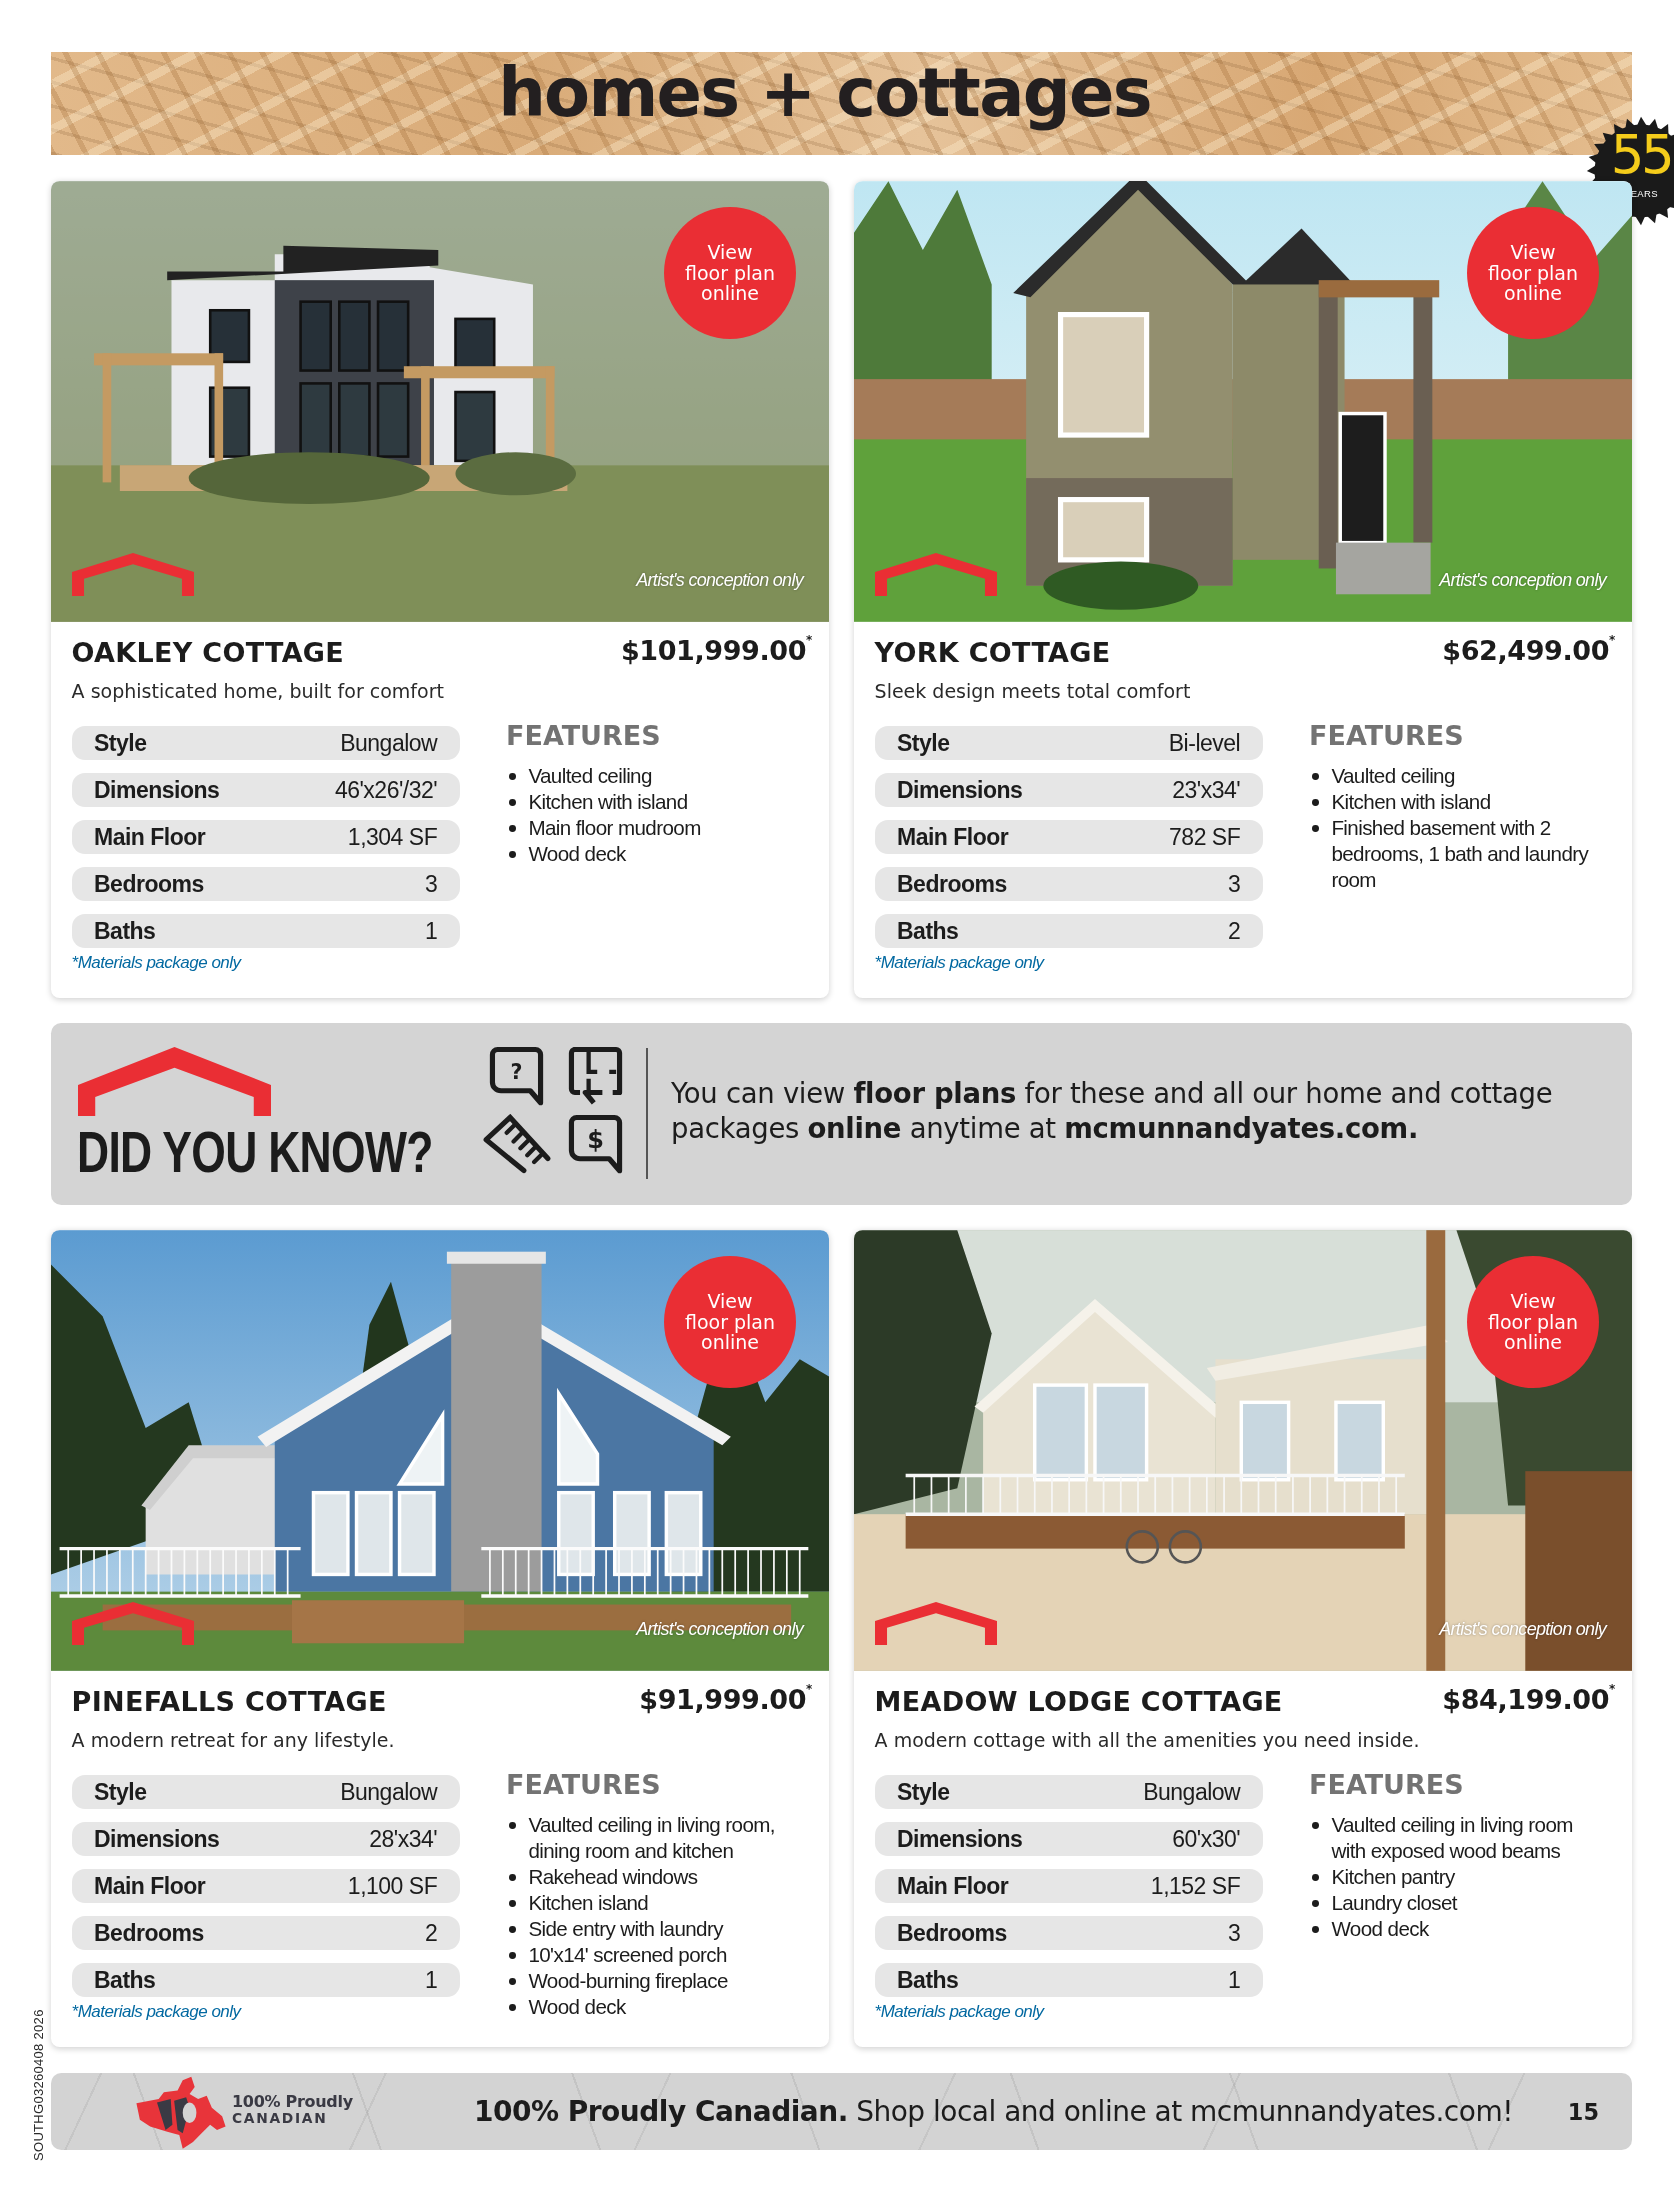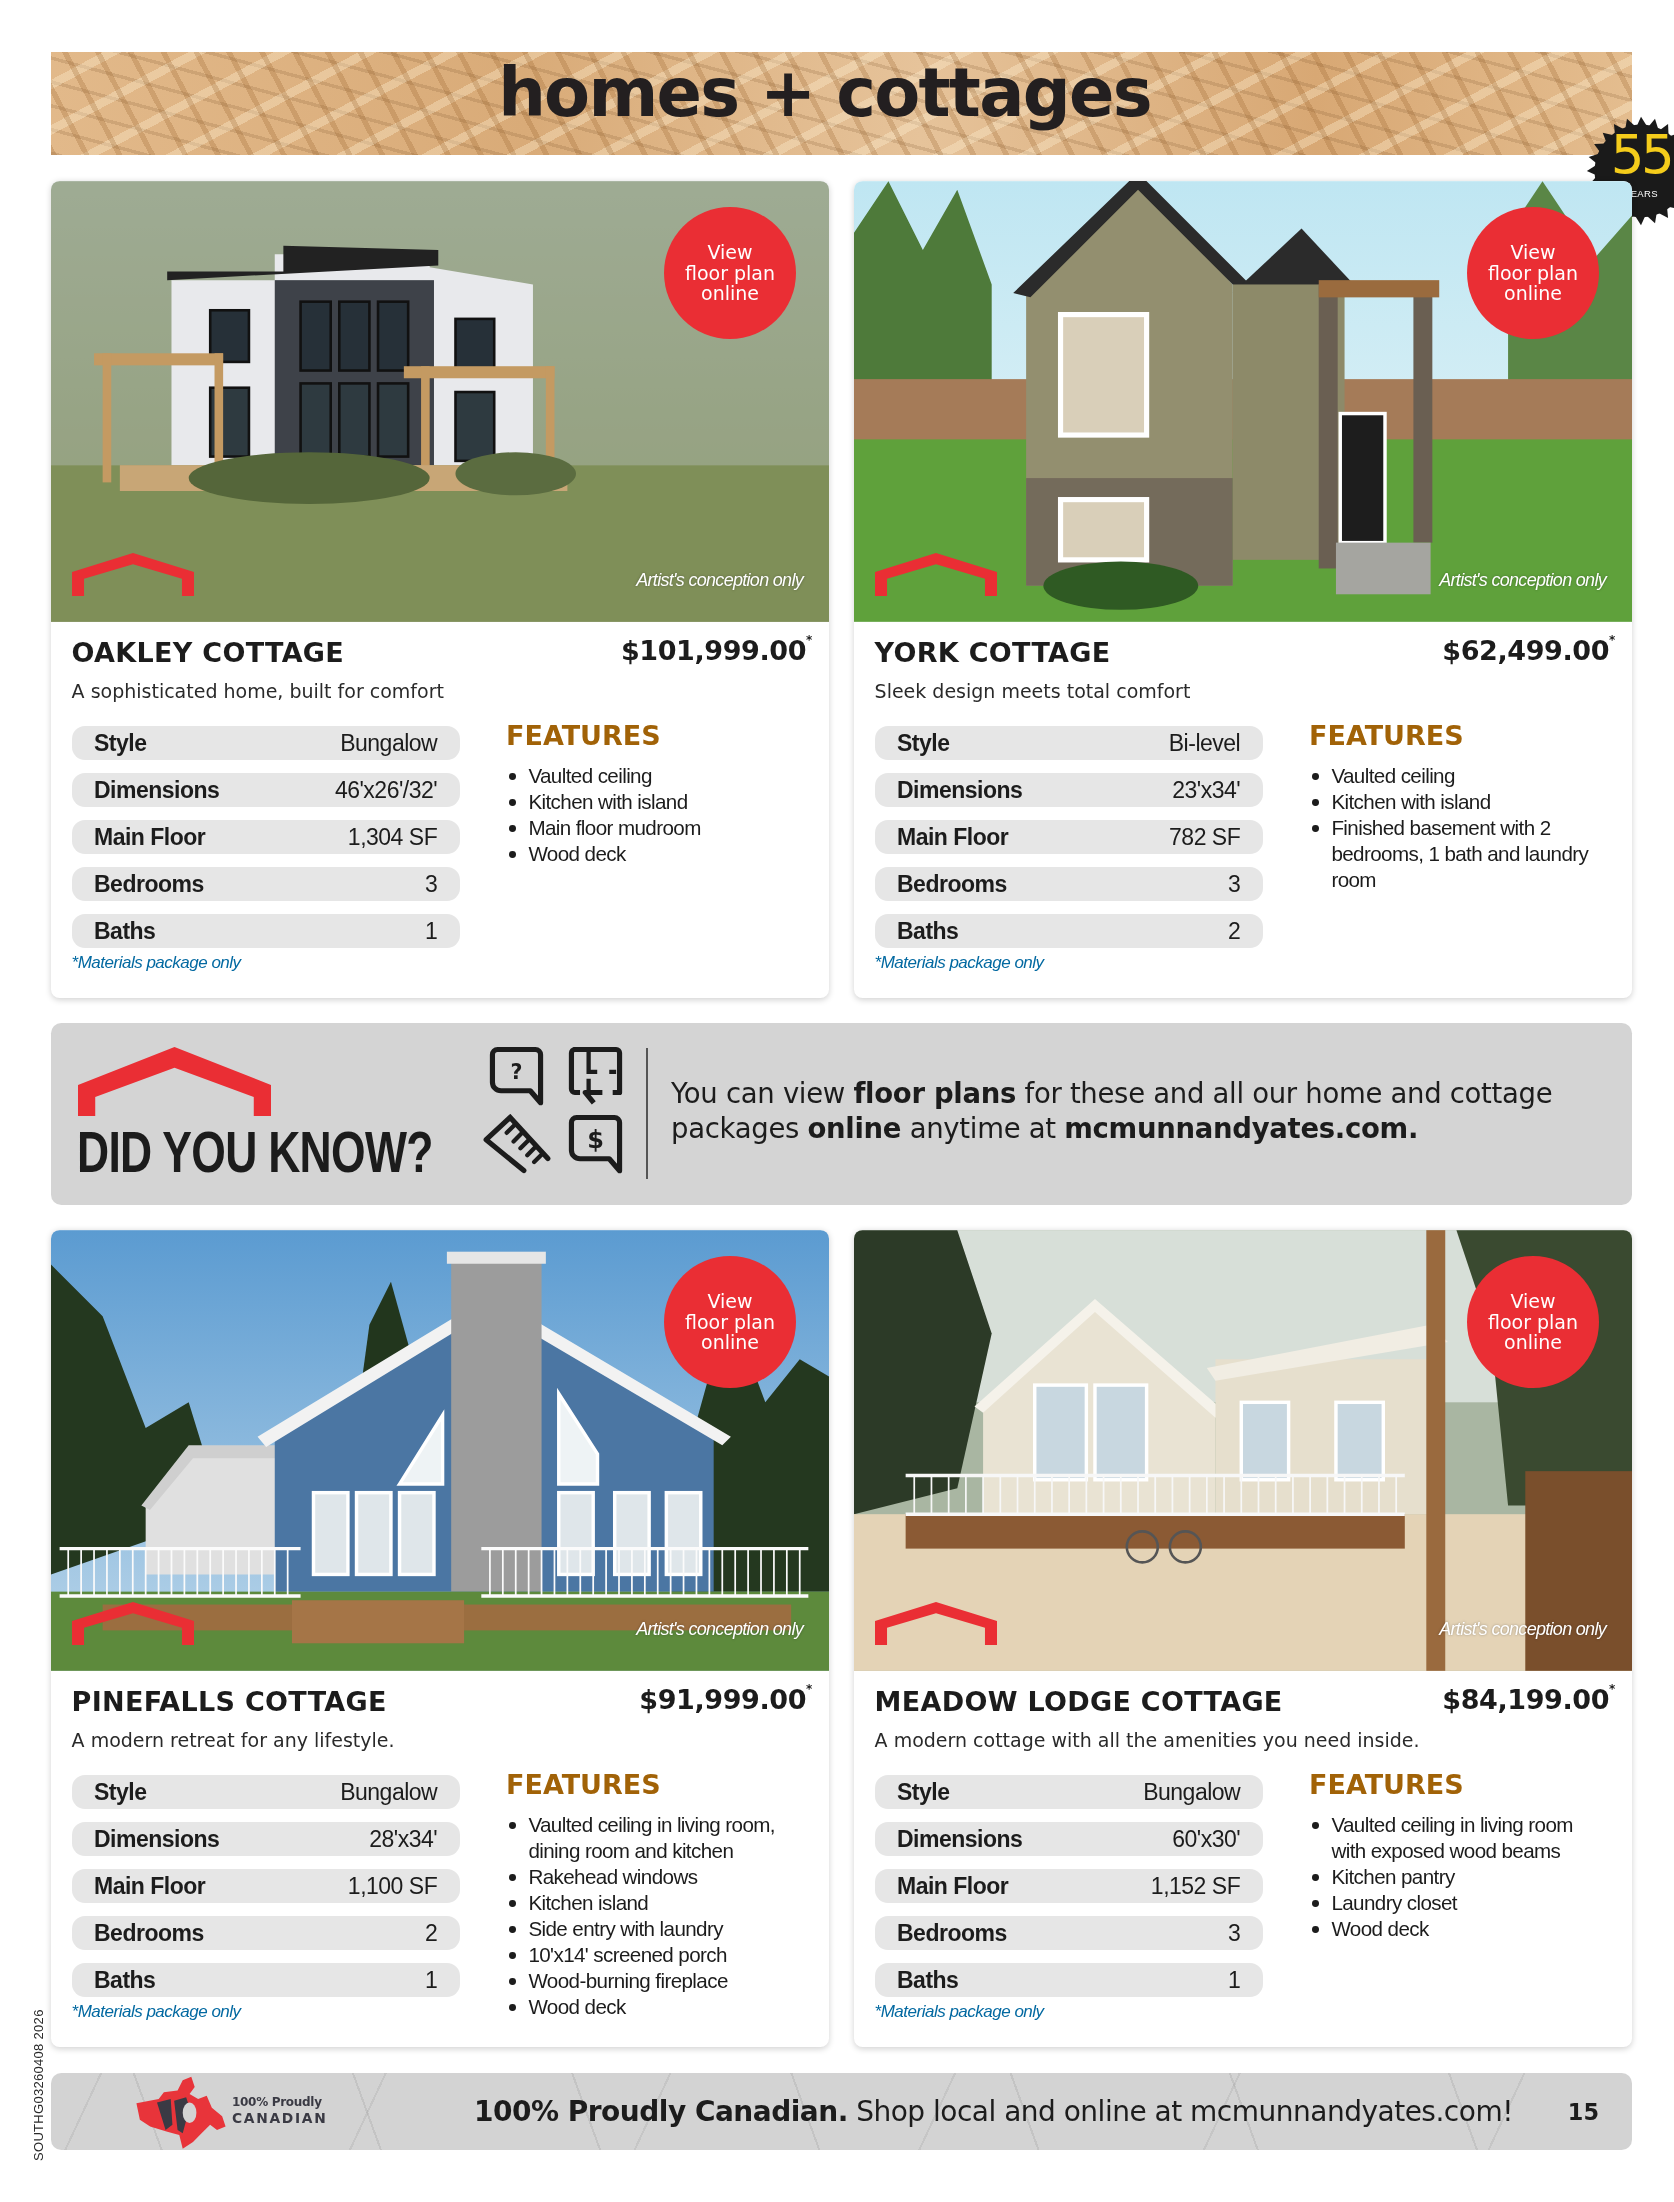--- a/index.html
+++ b/index.html
@@ -80,21 +80,21 @@
   .spec-value { color: #1c1c1c; }
 
   .materials-note {
     position: absolute; left: 20.6px; top: 772px; font-style: italic; font-size: 17px;
     letter-spacing: -0.5px; color: #0369a1;
   }
 
   .features { position: absolute; left: 455px; top: 539px; width: 301px; }
   .features-title {
     font-family: "DejaVu Sans", sans-serif; font-weight: bold; font-size: 27px;
-    color: #a16207; letter-spacing: 0px; margin-bottom: 12px;
+    color: #737373; letter-spacing: 0px; margin-bottom: 12px;
   }
   .features ul { list-style: none; }
   .features li {
     position: relative; padding-left: 22.4px; font-size: 20.6px; line-height: 26px;
     letter-spacing: -0.6px; color: #1c1c1c;
   }
   .features li::before {
     content: ""; position: absolute; left: 3.4px; top: 10.3px; width: 6.9px; height: 6.9px;
     border-radius: 50%; background: #1c1c1c;
   }
@@ -123,21 +123,21 @@
       repeating-linear-gradient(70deg, transparent 0 103px, rgba(150,150,150,0.25) 103px 105px, transparent 105px 206px),
       repeating-linear-gradient(-65deg, transparent 0 129px, rgba(150,150,150,0.22) 129px 131px, transparent 131px 258px),
       #d3d3d3;
     border-radius: 10.3px;
   }
   .footer-map { position: absolute; left: 82px; top: 2; }
   .footer-badge {
     position: absolute; left: 181px; top: 20.6px; font-family: "DejaVu Sans", sans-serif;
     font-weight: bold; color: #3a3a44; line-height: 16.3px;
   }
-  .footer-badge .l1 { font-size: 12px; letter-spacing: -0.3px; }
+  .footer-badge .l1 { font-size: 16px; letter-spacing: -0.3px; }
   .footer-badge .l2 { font-size: 13.8px; letter-spacing: 1.7px; }
   .footer-text {
     position: absolute; left: 423px; top: 21.5px; font-family: "DejaVu Sans", sans-serif;
     font-size: 28px; color: #1c1c1c; letter-spacing: -0.5px; white-space: nowrap;
   }
   .footer-text b { font-weight: bold; }
   .page-number {
     position: absolute; right: 33px; top: 26px; font-family: "DejaVu Sans", sans-serif;
     font-weight: bold; font-size: 22.4px; color: #1c1c1c;
   }

